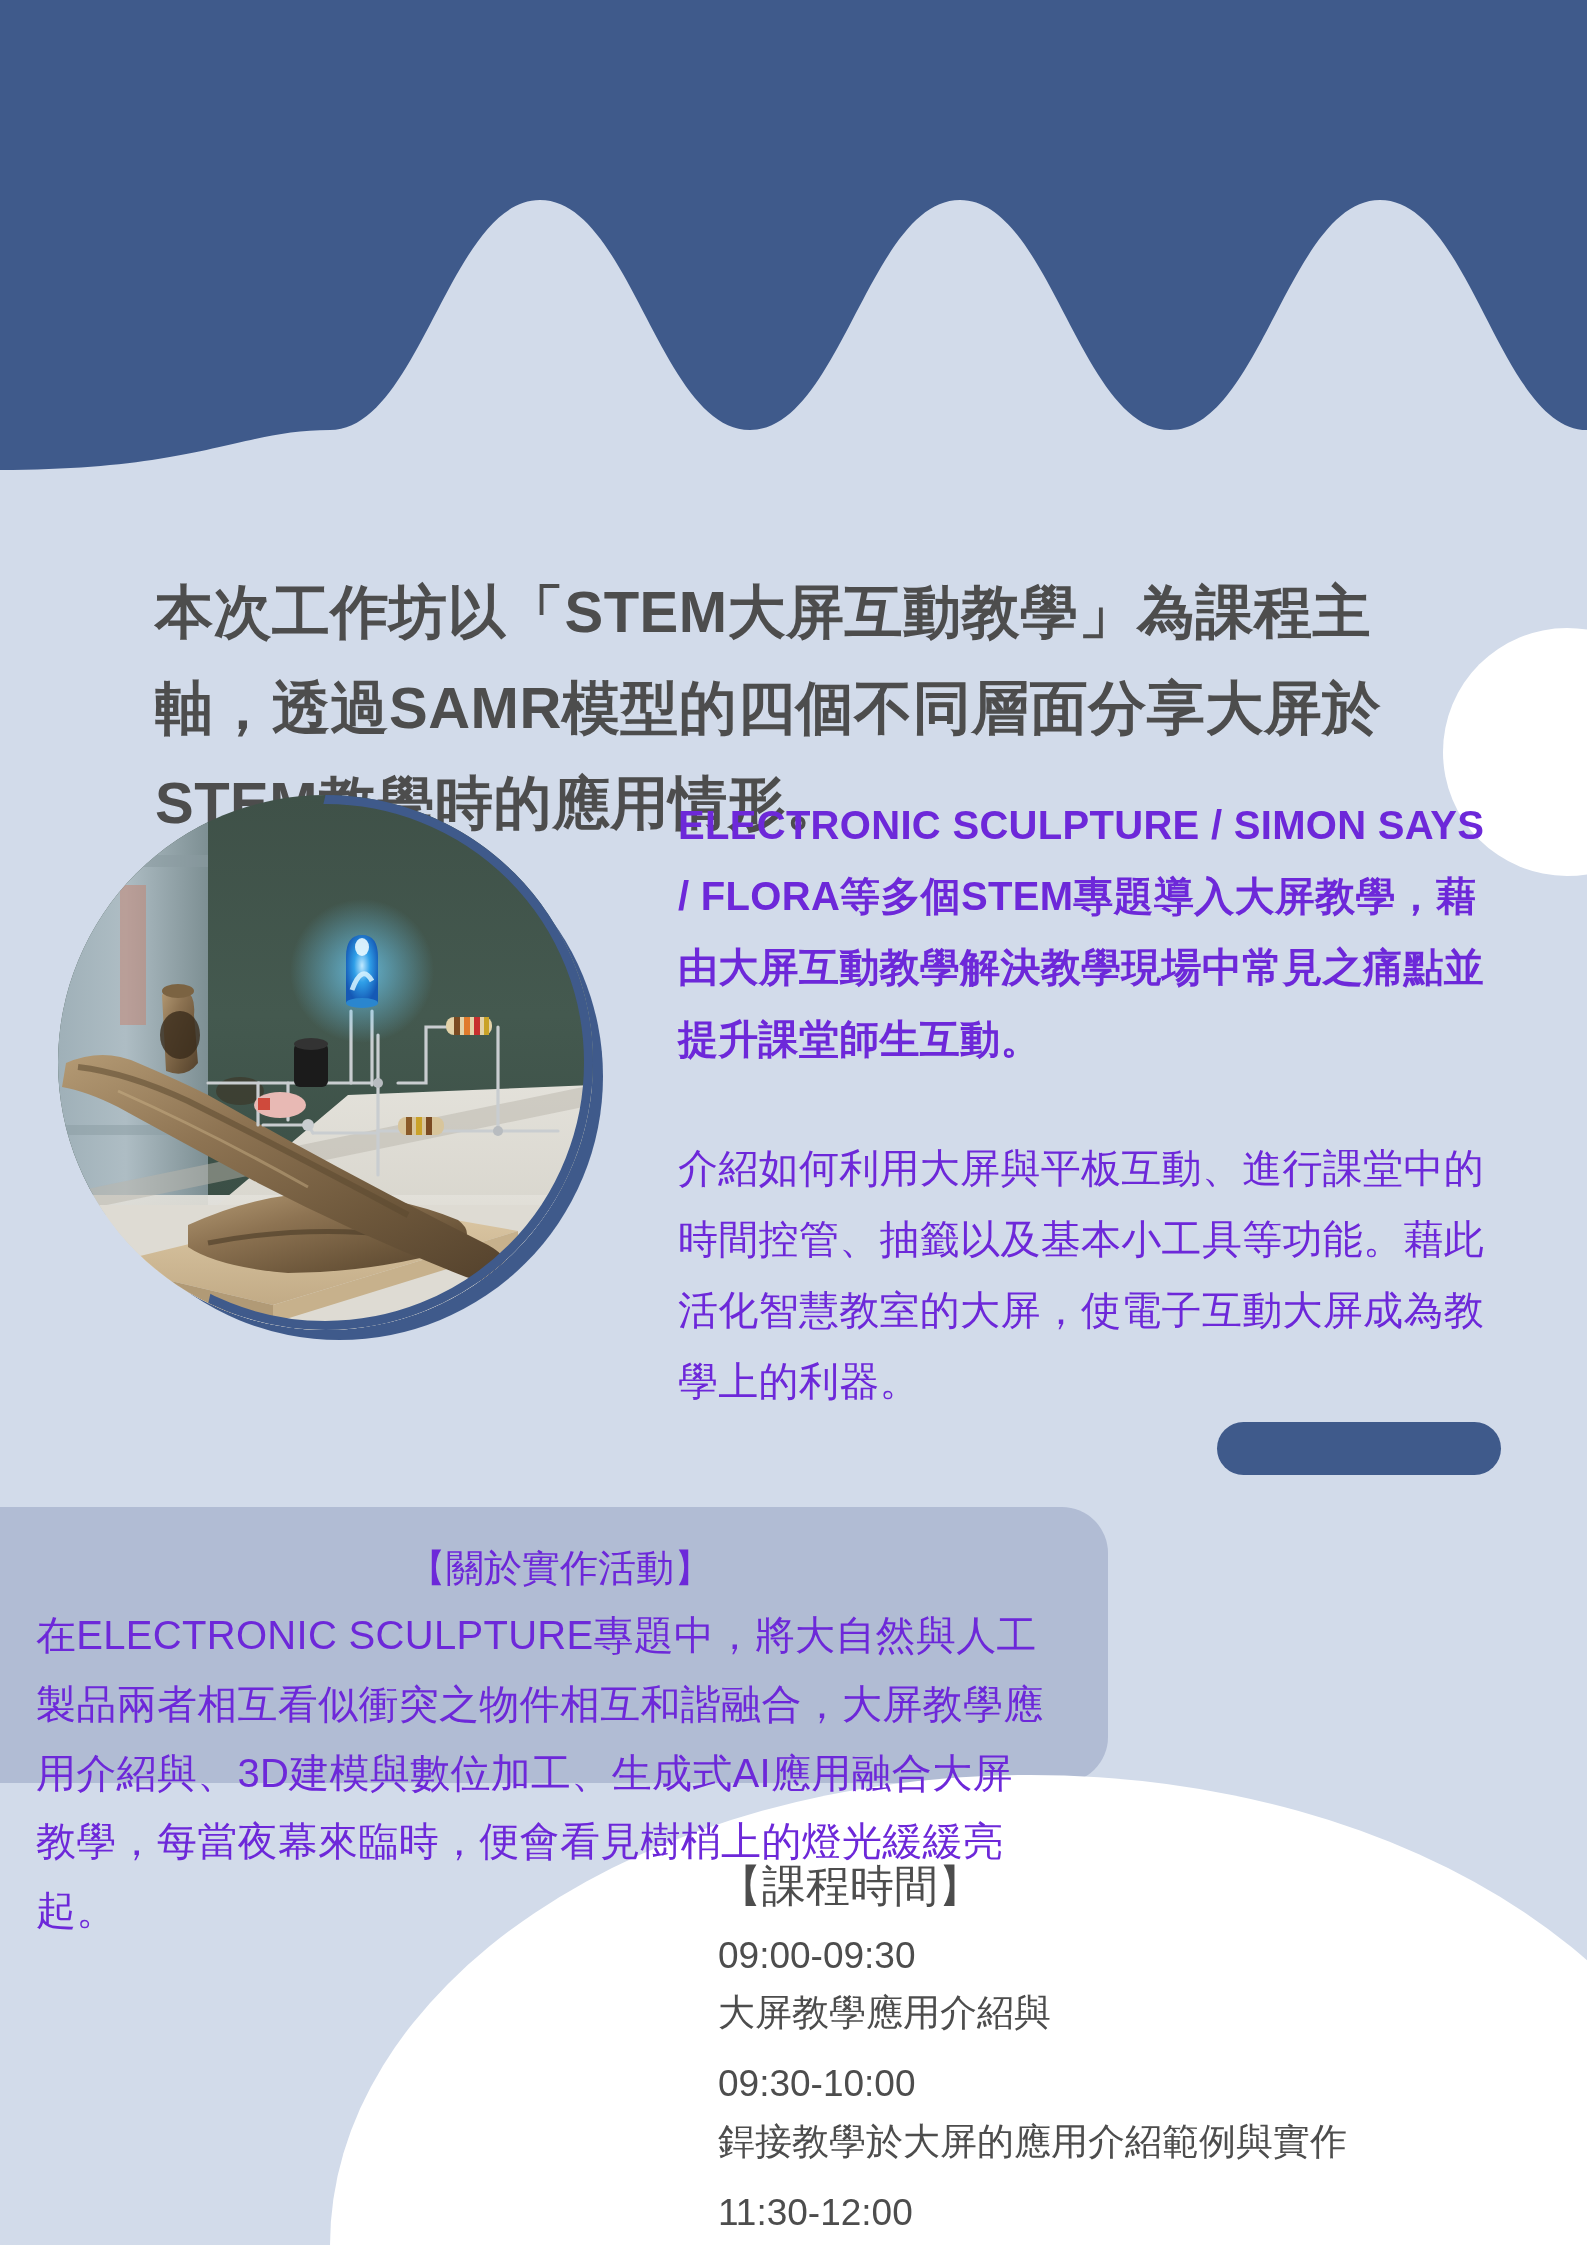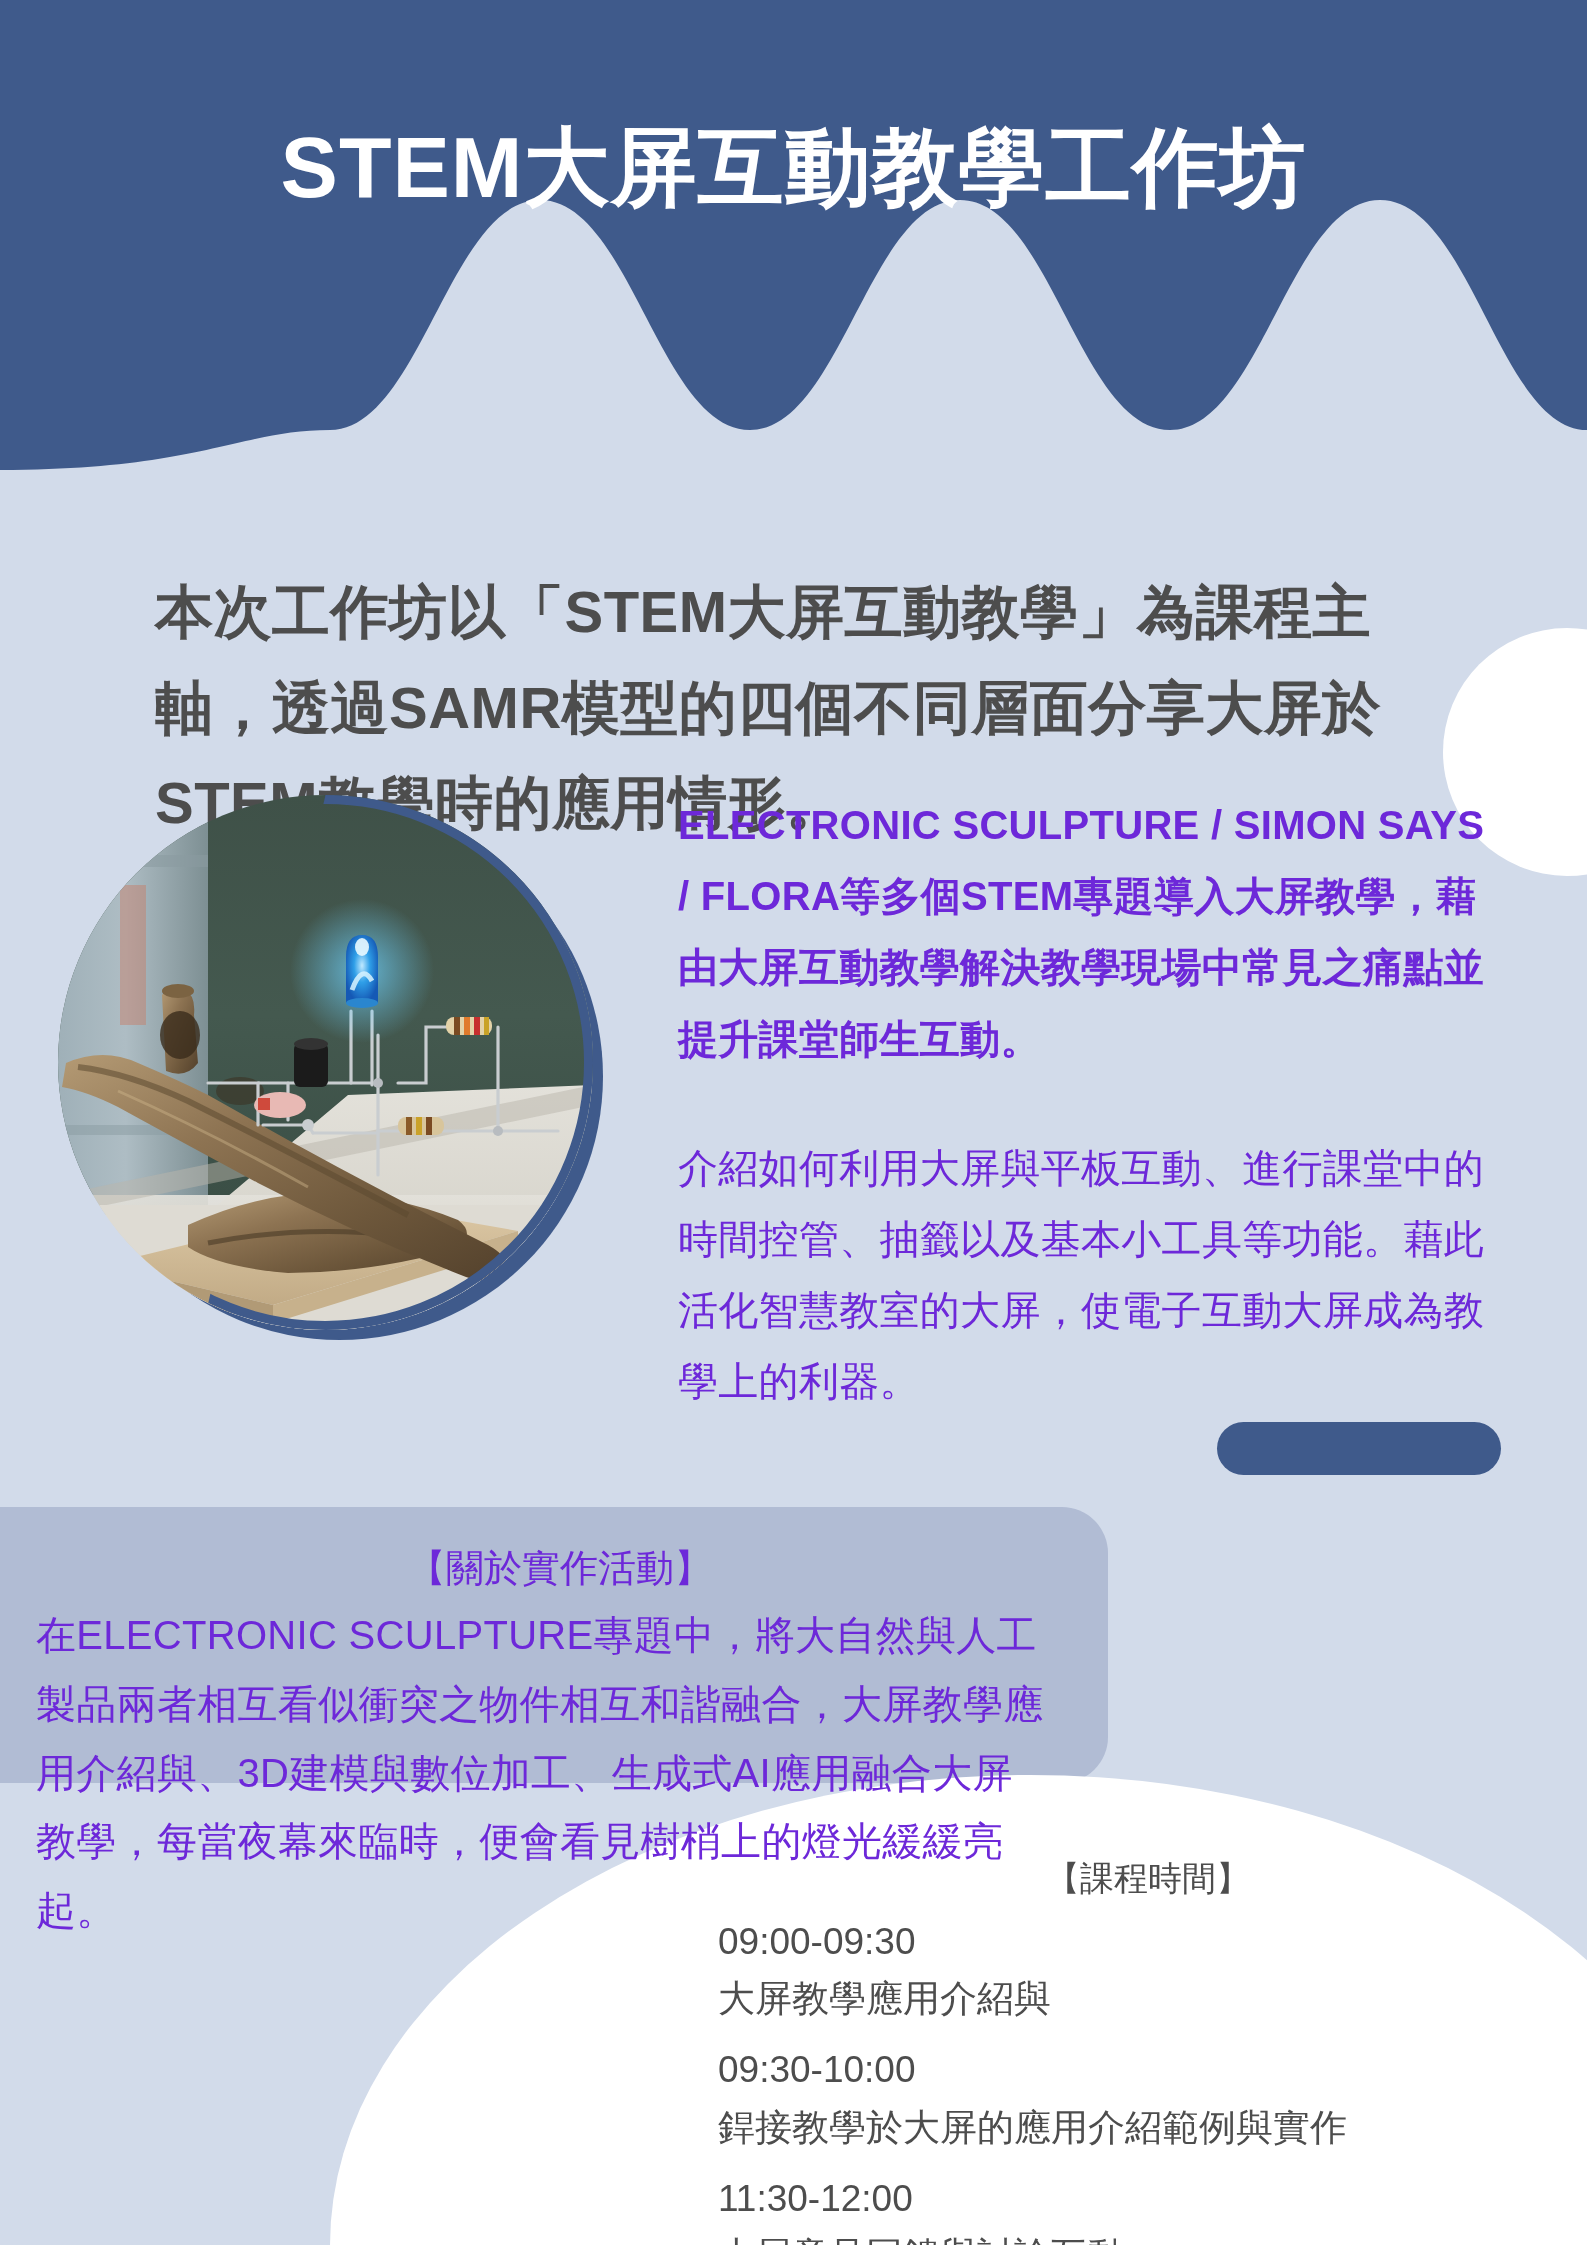--- a/index.html
+++ b/index.html
@@ -148,24 +148,23 @@
   }
 
   #schedule {
     position: absolute;
     left: 718px; top: 1855px;
     width: 860px;
     z-index: 12;
     color: #4d4d4d;
   }
   #schedule-title {
-    font-size: 34px;
+    font-size: 44px;
     line-height: 1.4;
     margin-bottom: 10px;
-    text-align: center;
   }
   .sched-row {
     display: flex;
     font-size: 37px;
     line-height: 1.55;
     margin-bottom: 14px;
     white-space: nowrap;
     flex-direction: column;
   }
   .sched-time {
@@ -187,21 +186,20 @@
                C1500,430 1470,200 1380,200
                C1290,200 1260,430 1170,430
                C1080,430 1050,200 960,200
                C870,200 840,430 750,430
                C660,430 630,200 540,200
                C450,200 420,430 330,430
                C240,430 200,470 0,470 Z" fill="#3f5a8b"></path>
     </svg>
   </div>
 
-  <div id="title">STEM大屏互動教學工作坊</div>
 
   <div class="layer" id="deco-circle-right"></div>
   <div class="layer" id="grey-band"></div>
   <div class="layer" id="deco-oval-bottom"></div>
   <div class="layer" id="deco-pill"></div>
 
   <div id="intro-text">本次工作坊以「STEM大屏互動教學」為課程主軸，透過SAMR模型的四個不同層面分享大屏於STEM教學時的應用情形。</div>
 
   <div id="photo">
     <svg viewBox="0 0 535 535">

